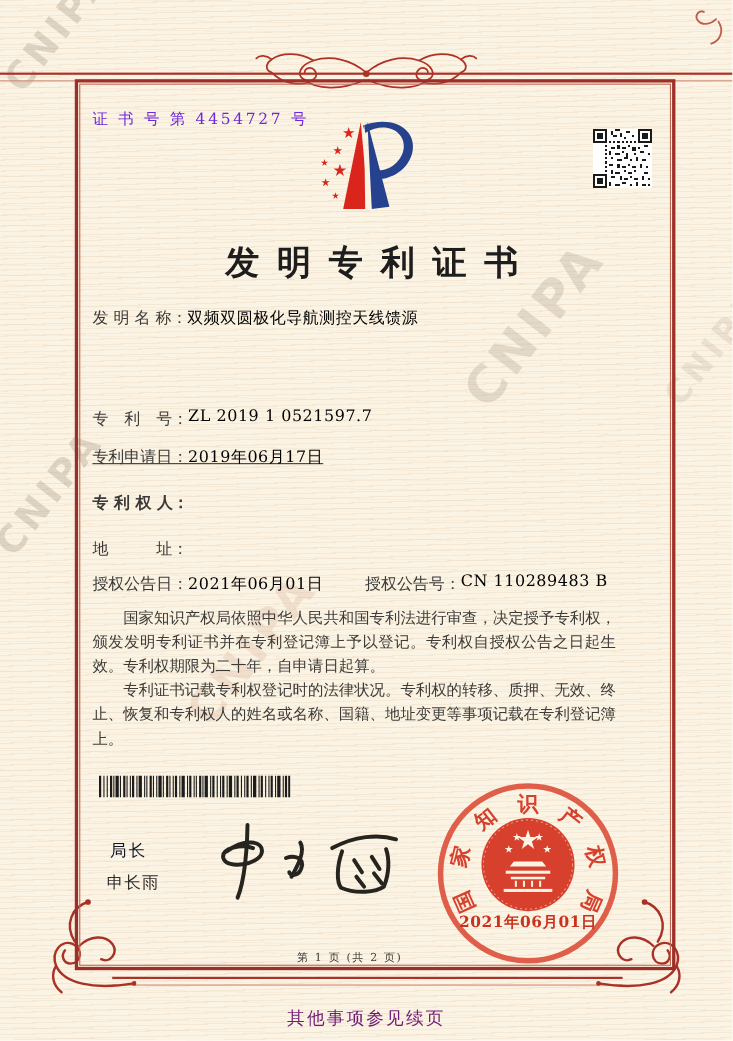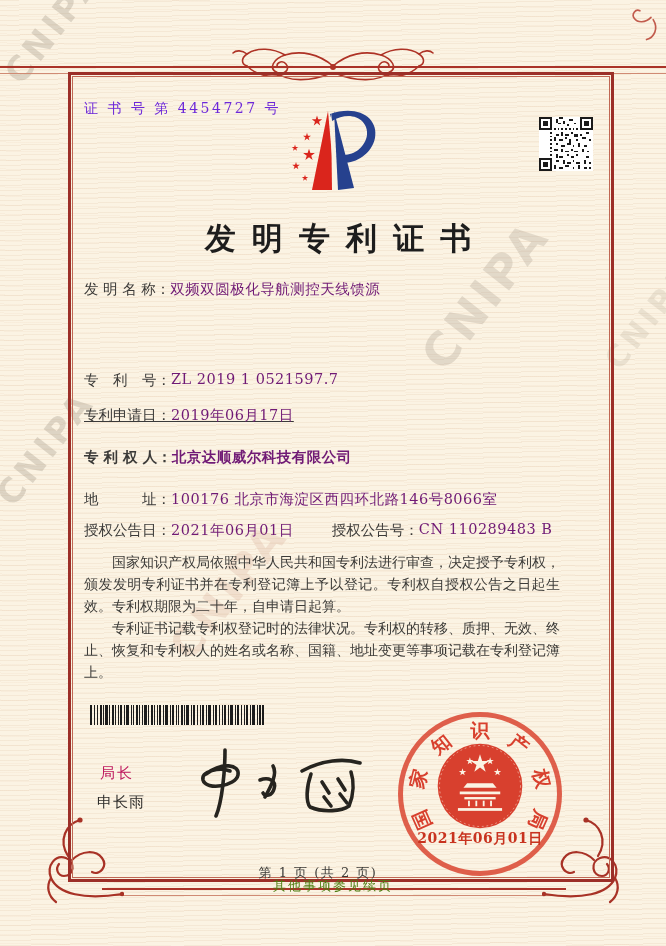--- a/index.html
+++ b/index.html
@@ -66,35 +66,35 @@
     position:absolute; left:68px; top:218px; width:540px;
     text-align:center; font-size:31px; font-weight:bold;
     letter-spacing:0.52em; text-indent:0.52em; color:#1d1d1d;
   }
 
   .field-row {
     position:absolute; left:84px; width:500px;
     font-size:14.5px; display:flex; white-space:nowrap;
   }
   .flabel { flex:0 0 auto; color:#3b3a38; }
-  .fvalue { color:#701a75; letter-spacing:0.5px; }
+  .fvalue { color:#000000; letter-spacing:0.5px; }
   .r0 { top:280px; } .r1 { top:322px; } .r2 { top:371px; }
   .r3 { top:406px;text-decoration:underline; } .r4 { top:448px;font-weight:bold; } .r5 { top:490px; }
   .grant-row { position:absolute; left:84px; top:521px; width:500px; font-size:14.5px; display:flex; white-space:nowrap; }
   .grant-gap { display:inline-block; width:38px; }
 
   .body-text {
     position:absolute; left:84px; top:551px; width:476px;
     font-size:14px; line-height:22px; text-align:justify; color:#3c3b38;
   }
   .body-text p { margin:0; text-indent:2em; }
 
   .barcode { position:absolute; left:90px; top:705px; width:174px; height:20px; }
 
-  .signer-title { position:absolute; left:100px; top:764px; font-size:15px; letter-spacing:2px; color:#be185d; }
+  .signer-title { position:absolute; left:100px; top:764px; font-size:15px; letter-spacing:2px; color:#0f172a; }
   .signer-name  { position:absolute; left:97px;  top:793px; font-size:15px; letter-spacing:1px; color:#2e2d2b; }
   .signature    { position:absolute; left:170px; top:744px; width:225px; height:78px; }
 
   .seal {
     position:absolute; left:398px; top:712px; width:164px; height:164px;
     border:5px solid rgba(216,62,42,0.82); border-radius:50%;
     box-sizing:border-box;
   }
   .seal-emblem {
     position:absolute; left:50%; top:45%; width:92px; height:92px;
@@ -113,25 +113,25 @@
   .sc5 { transform:translate(-50%,-50%) rotate(76deg)   translateY(-63px); }
   .sc6 { transform:translate(-50%,-50%) rotate(114deg)  translateY(-63px); }
   .seal-date {
     position:absolute; left:50%; top:79%; transform:translate(-50%,-50%);
     font-size:14px; font-weight:bold; color:#c8331f;
     letter-spacing:0.5px; white-space:nowrap;
   }
 
   .page-number {
     position:absolute; left:68px; top:864px; width:500px;
-    text-align:center; font-size:13px; letter-spacing:1.5px; color:#3c3b38;
+    text-align:center; font-size:10px; letter-spacing:1.5px; color:#3c3b38;
   }
   .continuation {
-    position:absolute; left:0; top:877px; width:666px;
-    text-align:center; font-size:13px; letter-spacing:2px; color:#4d7c0f;
+    position:absolute; left:0; top:916px; width:666px;
+    text-align:center; font-size:16px; letter-spacing:2px; color:#701a75;
   }
 </style>
 </head>
 <body>
 
 <div class="page">
 
   <svg width="0" height="0" style="position:absolute" aria-hidden="true">
     <defs>
       <polygon id="star-shape" points="0,-10 2.23,-3.07 9.51,-3.09 3.61,1.17 5.88,8.09 0,3.8 -5.88,8.09 -3.61,1.17 -9.51,-3.09 -2.23,-3.07"></polygon>
@@ -244,25 +244,23 @@
   <div class="field-row r2">
     <span class="flabel">专　利　号：</span>
     <span class="fvalue">ZL 2019 1 0521597.7</span>
   </div>
   <div class="field-row r3">
     <span class="flabel">专利申请日：</span>
     <span class="fvalue">2019年06月17日</span>
   </div>
   <div class="field-row r4">
     <span class="flabel">专 利 权 人：</span>
-    <span class="fvalue">北京达顺威尔科技有限公司</span>
   </div>
   <div class="field-row r5">
     <span class="flabel">地　　　址：</span>
-    <span class="fvalue">100176 北京市海淀区西四环北路146号8066室</span>
   </div>
 
   <div class="grant-row">
     <span class="flabel">授权公告日：</span>
     <span class="fvalue">2021年06月01日</span>
     <span class="grant-gap"></span>
     <span class="flabel">授权公告号：</span>
     <span class="fvalue">CN 110289483 B</span>
   </div>
 

